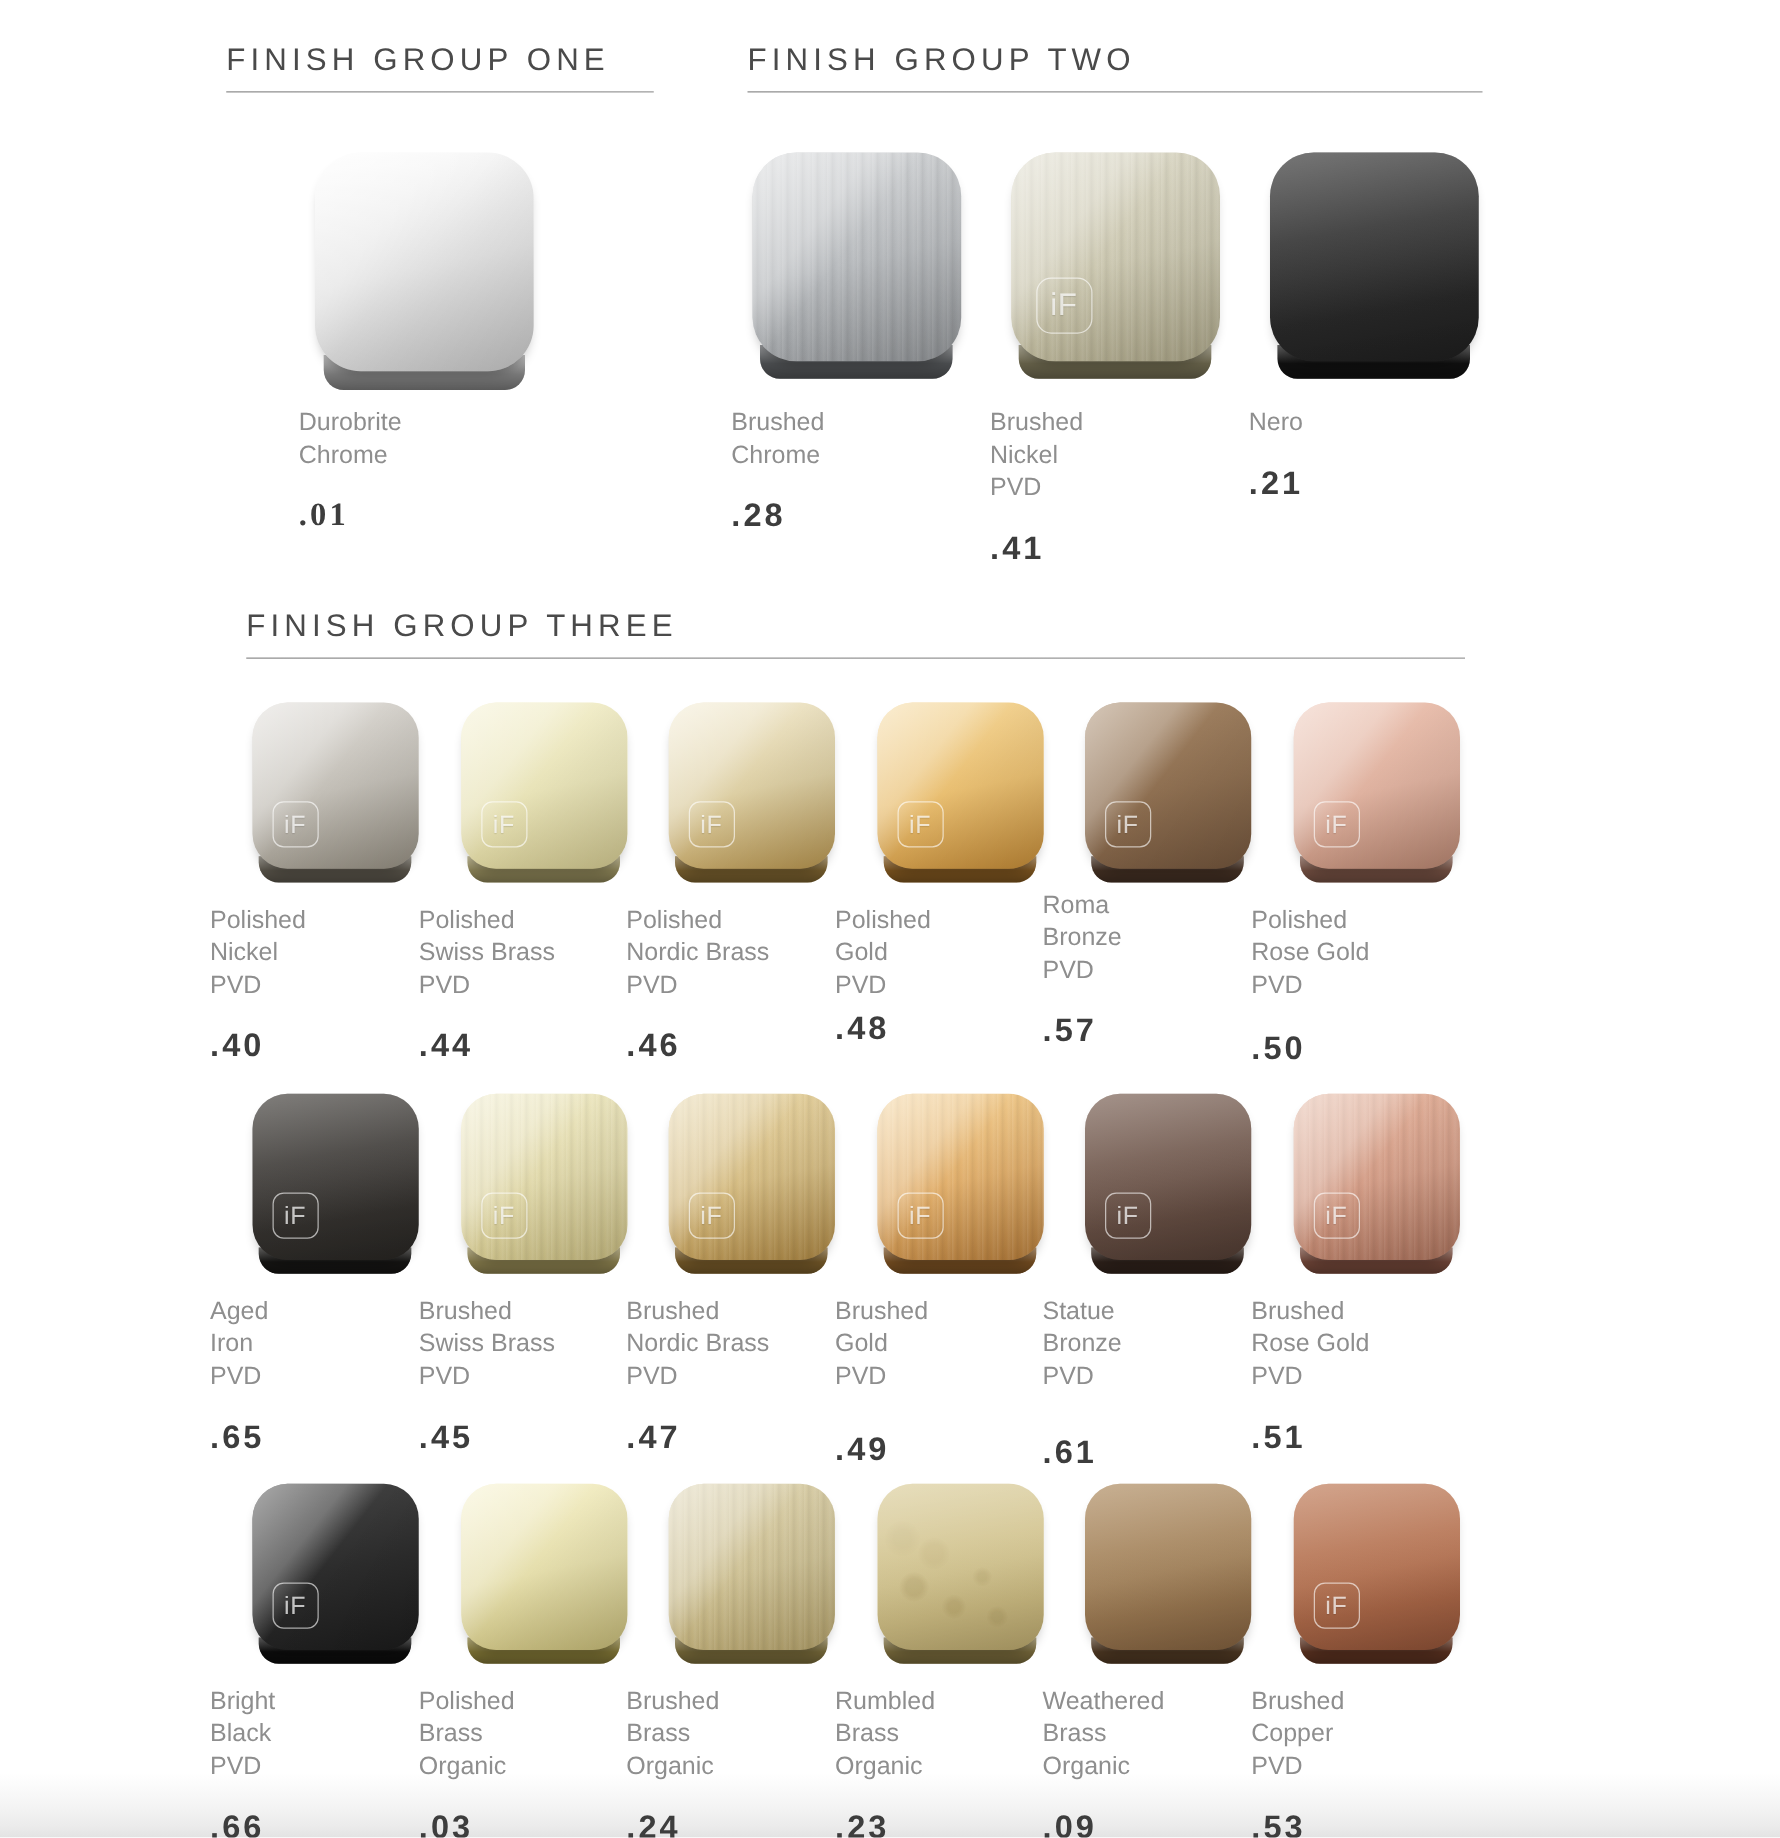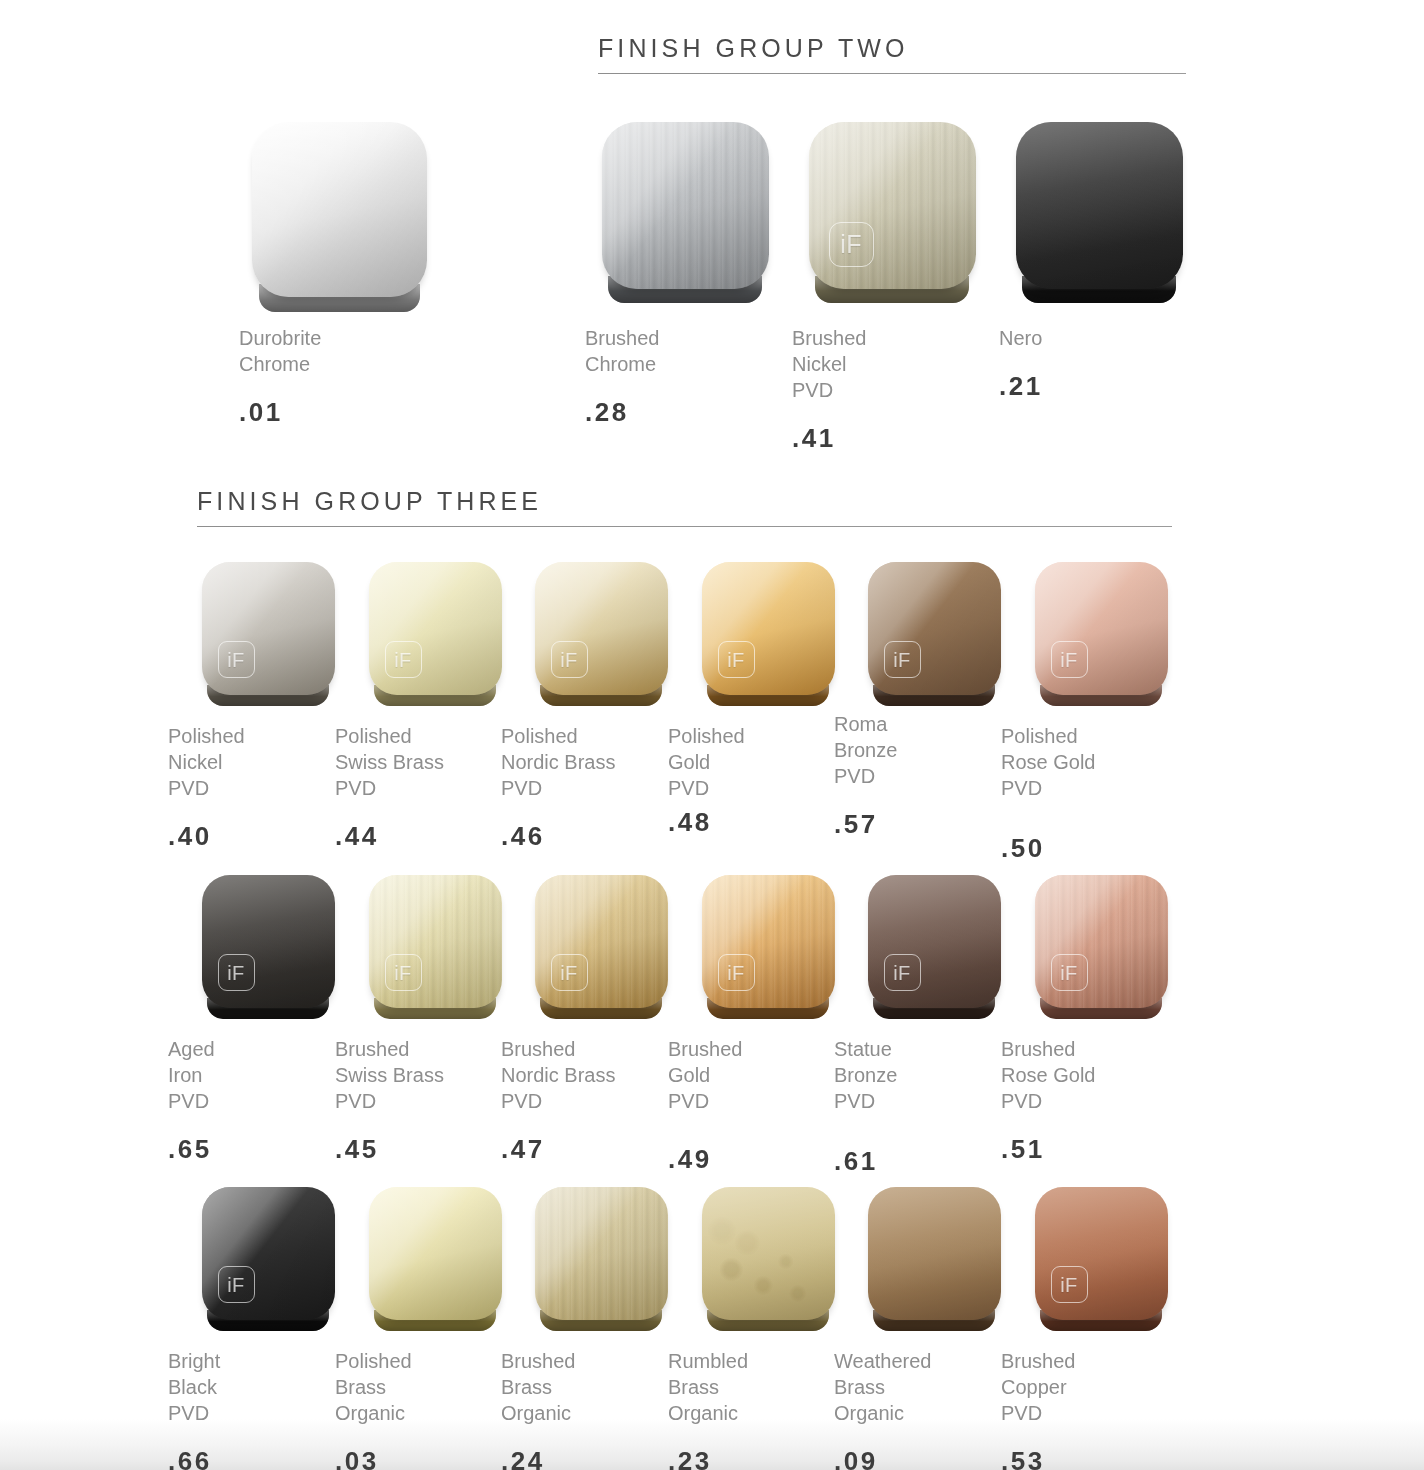--- a/index.html
+++ b/index.html
@@ -101,20 +101,24 @@
   .code{
     font-size:26px;color:#3d3d3d;font-weight:700;letter-spacing:2.5px;
     line-height:1;
   }
 </style>
 </head>
 <body>
 
 <div class="page">
 
+  <div class="group-head" id="head-one">
+    <div class="gh-title">FINISH GROUP ONE</div>
+    <div class="gh-rule"></div>
+  </div>
 
   <div class="group-head" id="head-two">
     <div class="gh-title">FINISH GROUP TWO</div>
     <div class="gh-rule"></div>
   </div>
 
   <div class="group-head" id="head-three">
     <div class="gh-title">FINISH GROUP THREE</div>
     <div class="gh-rule"></div>
   </div>
@@ -122,21 +126,21 @@
   <div id="swatch-layer">
       <div class="cell" style="left: 239px; top: 122px; width: 200px;">
         <div class="tile-wrap" style="width: 175px; height: 175px;">
           <div class="lip" style="background: rgb(154, 154, 154); bottom: -15px; height: 28px;"></div>
           <div class="tile" style="width: 175px; height: 175px; background: linear-gradient(168deg, rgb(253, 253, 253) 0%, rgb(227, 227, 227) 52%, rgb(189, 189, 189) 100%);">
             <div class="gloss"></div>
           </div>
         </div>
         <div class="label" style="margin-top: 28px;">Durobrite
 Chrome</div>
-        <div class="code" style="margin-top: 22px;">.01</div>
+        <div class="code" style="margin-top: 22px; font-family: Liberation Serif, serif;">.01</div>
       </div>
       <div class="cell" style="left: 585px; top: 122px; width: 200px;">
         <div class="tile-wrap" style="width: 167px; height: 167px;">
           <div class="lip" style="background: rgb(94, 97, 100); bottom: -14px; height: 27px;"></div>
           <div class="tile" style="width: 167px; height: 167px; background: linear-gradient(168deg, rgb(212, 214, 216) 0%, rgb(185, 188, 191) 52%, rgb(142, 145, 148) 100%);">
             <div class="brush"></div>
             <div class="gloss"></div>
           </div>
         </div>
         <div class="label" style="margin-top: 36px;">Brushed
@@ -236,21 +240,21 @@
         <div class="tile-wrap" style="width: 133px; height: 133px;">
           <div class="lip" style="background: rgb(138, 95, 79); bottom: -11px; height: 21px;"></div>
           <div class="tile" style="width: 133px; height: 133px; background: linear-gradient(168deg, rgb(236, 195, 178) 0%, rgb(223, 178, 160) 52%, rgb(176, 128, 108) 100%);">
             <div class="gloss"></div>
             <div class="if-badge" style="width: 35px; height: 35px; font-size: 20px; border-radius: 9px; left: 16px; bottom: 17px;">iF</div>
           </div>
         </div>
         <div class="label" style="margin-top: 28px;">Polished
 Rose Gold
 PVD</div>
-        <div class="code" style="margin-top: 34px;">.50</div>
+        <div class="code" style="margin-top: 24px;">.50</div>
       </div>
       <div class="cell" style="left: 168px; top: 875px; width: 200px;">
         <div class="tile-wrap" style="width: 133px; height: 133px;">
           <div class="lip" style="background: rgb(26, 25, 23); bottom: -11px; height: 21px;"></div>
           <div class="tile matte" style="width: 133px; height: 133px; background: linear-gradient(168deg, rgb(74, 71, 67) 0%, rgb(58, 55, 52) 52%, rgb(38, 36, 33) 100%);">
             <div class="gloss"></div>
             <div class="if-badge" style="width: 35px; height: 35px; font-size: 20px; border-radius: 9px; left: 16px; bottom: 17px;">iF</div>
           </div>
         </div>
         <div class="label" style="margin-top: 28px;">Aged

